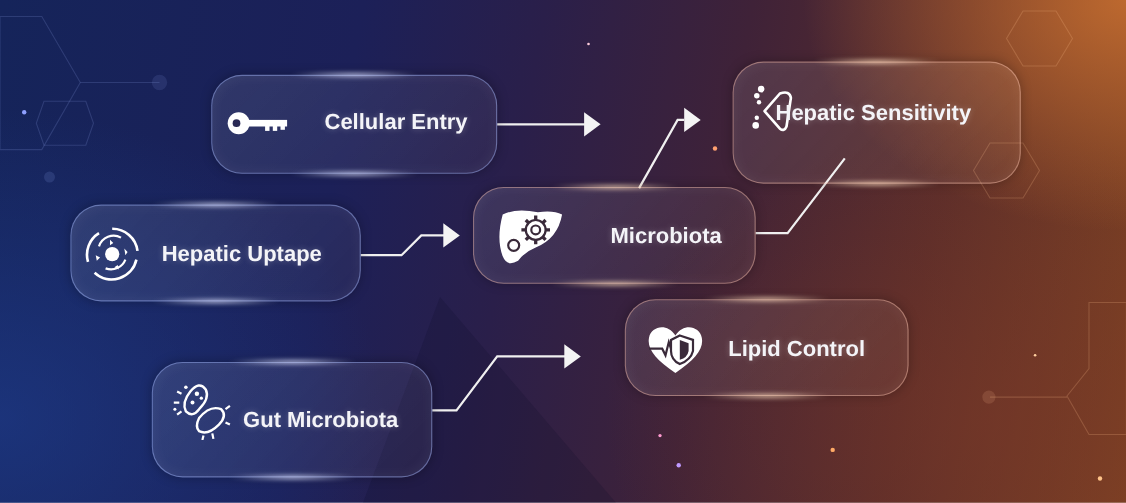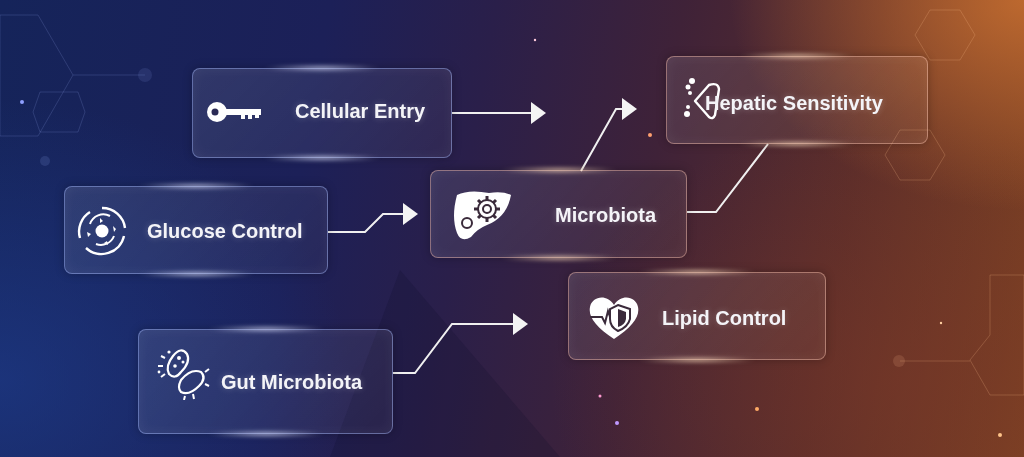--- a/index.html
+++ b/index.html
@@ -8,21 +8,21 @@
     font-family: "Liberation Sans", "DejaVu Sans", sans-serif;
     background:
       radial-gradient(ellipse 420px 300px at 1024px 0px, rgba(214,120,50,0.75), rgba(0,0,0,0) 70%),
       radial-gradient(ellipse 500px 380px at 900px 380px, rgba(120,55,40,0.55), rgba(0,0,0,0) 70%),
       radial-gradient(ellipse 500px 400px at 0px 380px, rgba(30,60,140,0.65), rgba(0,0,0,0) 70%),
       linear-gradient(100deg, #15245a 0%, #1c2058 30%, #2a1f4a 45%, #3f2238 62%, #5b2d2a 80%, #7e4222 100%);
   }
   .bg-svg { position: absolute; left: 0; top: 0; width: 1024px; height: 457px; }
   .node {
     position: absolute; box-sizing: border-box;
-    border-radius: 8px;
+    border-radius: 28px;
     border: 1.5px solid rgba(255,255,255,0.35);
     background: linear-gradient(135deg, rgba(255,255,255,0.10), rgba(255,255,255,0.04));
     box-shadow: inset 0 0 14px rgba(255,255,255,0.06), 0 0 10px rgba(0,0,0,0.25);
     display: flex; align-items: center;
   }
   .node.blue { border-color: rgba(170,190,255,0.45); }
   .node.warm { border-color: rgba(255,200,180,0.45); }
   .node .glow-top, .node .glow-bot {
     position: absolute; left: 50%; width: 120px; height: 6px; margin-left: -60px;
     border-radius: 50%;
@@ -91,21 +91,21 @@
       <circle cx="10" cy="13" r="3.5" fill="#2a2a55"></circle>
       <rect x="20" y="10" width="36" height="6" fill="#fff"></rect>
       <rect x="36" y="15" width="4" height="5" fill="#fff"></rect>
       <rect x="43" y="15" width="4" height="5" fill="#fff"></rect>
       <rect x="50" y="15" width="4" height="4" fill="#fff"></rect>
     </svg>
   </span>
   <span class="label" style="position:absolute;left:102px;top:31px;">Cellular Entry</span>
 </div>
 
-<div class="node warm" style="left:666px;top:56px;width:262px;height:88px;">
+<div class="node warm" style="left:666px;top:56px;width:262px;height:111px;">
   <span class="glow-top"></span>
     <span class="glow-bot"></span>
   <span class="icon" style="left:16px;top:20px;">
     <svg width="40" height="46" viewBox="0 0 40 46">
       <circle cx="9" cy="4" r="3" fill="#fff"></circle>
       <circle cx="5" cy="10" r="2.5" fill="#fff"></circle>
       <circle cx="7" cy="16" r="2" fill="#fff"></circle>
       <circle cx="5" cy="30" r="2" fill="#fff"></circle>
       <circle cx="4" cy="37" r="3" fill="#fff"></circle>
       <path d="M26 8 L12 24 L26 40 Q30 43 32 38 L36 12 Q35 5 26 8 Z" stroke="#fff" stroke-width="2.4" fill="none" stroke-linejoin="round"></path>
@@ -121,21 +121,21 @@
     <svg width="56" height="54" viewBox="0 0 56 54">
       <path d="M28 4 A23 23 0 0 1 51 24" stroke="#fff" stroke-width="2.4" fill="none"></path>
       <path d="M50 32 A23 23 0 0 1 12 44" stroke="#fff" stroke-width="2.4" fill="none"></path>
       <path d="M6 34 A23 23 0 0 1 16 8" stroke="#fff" stroke-width="2.4" fill="none"></path>
       <path d="M16 20 A14 14 0 0 1 36 12" stroke="#fff" stroke-width="2" fill="none"></path>
       <path d="M40 32 A14 14 0 0 1 22 40" stroke="#fff" stroke-width="2" fill="none"></path>
       <circle cx="28" cy="27" r="6.5" fill="#fff"></circle>
       <path d="M26 14 l3 3 l-3 2 z M39 22 l3 3 l-2 3 z M13 28 l4 2 l-3 3 z M30 39 l3 -2 l1 4 z" fill="#fff"></path>
     </svg>
   </span>
-  <span class="label" style="position:absolute;left:82px;top:33px;">Glucose Control</span>
+  <span class="label" style="position:absolute;left:82px;top:33px;">Hepatic Uptape</span>
 </div>
 
 <div class="node warm" style="left:430px;top:170px;width:257px;height:88px;">
   <span class="glow-top"></span>
     <span class="glow-bot"></span>
   <span class="icon" style="left:20px;top:16px;">
     <svg width="62" height="56" viewBox="0 0 62 56">
       <path d="M6 8 Q18 2 38 6 Q52 4 60 8 Q56 30 36 38 Q26 42 20 50 Q10 56 6 46 Q0 30 6 8 Z" fill="#fff"></path>
       <g transform="translate(36,22)">
         <circle r="9" fill="#fff" stroke="#3a2a3a" stroke-width="2"></circle>

